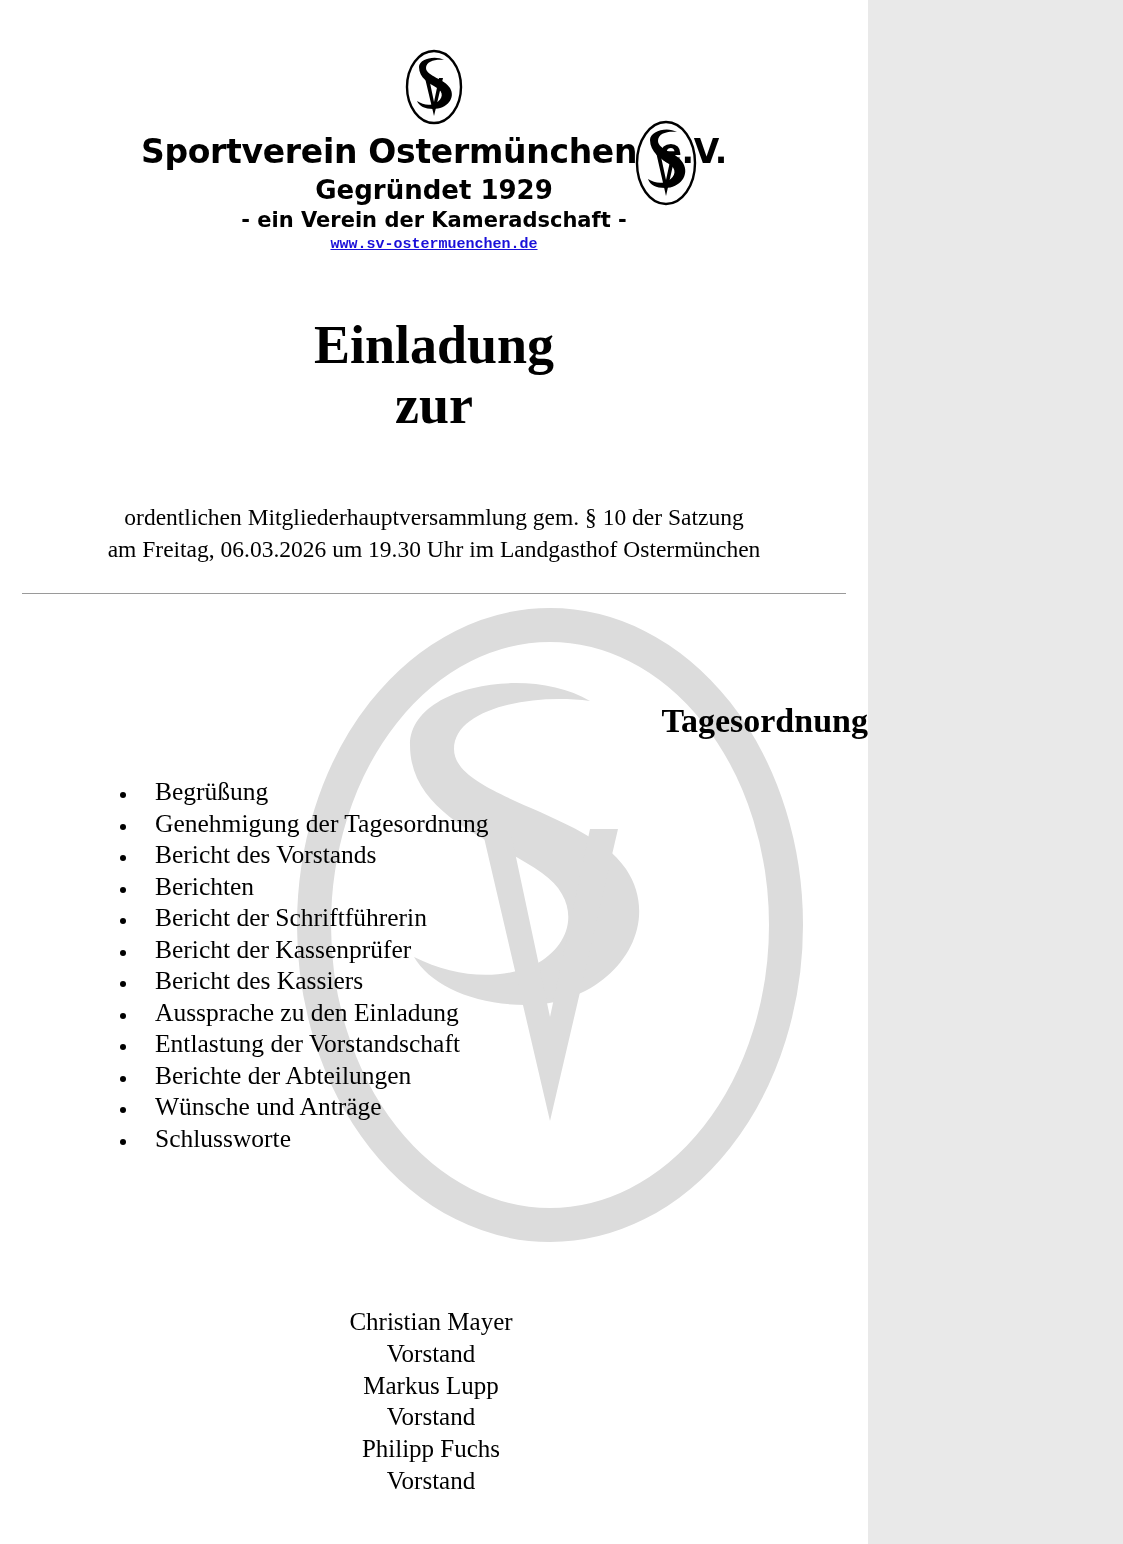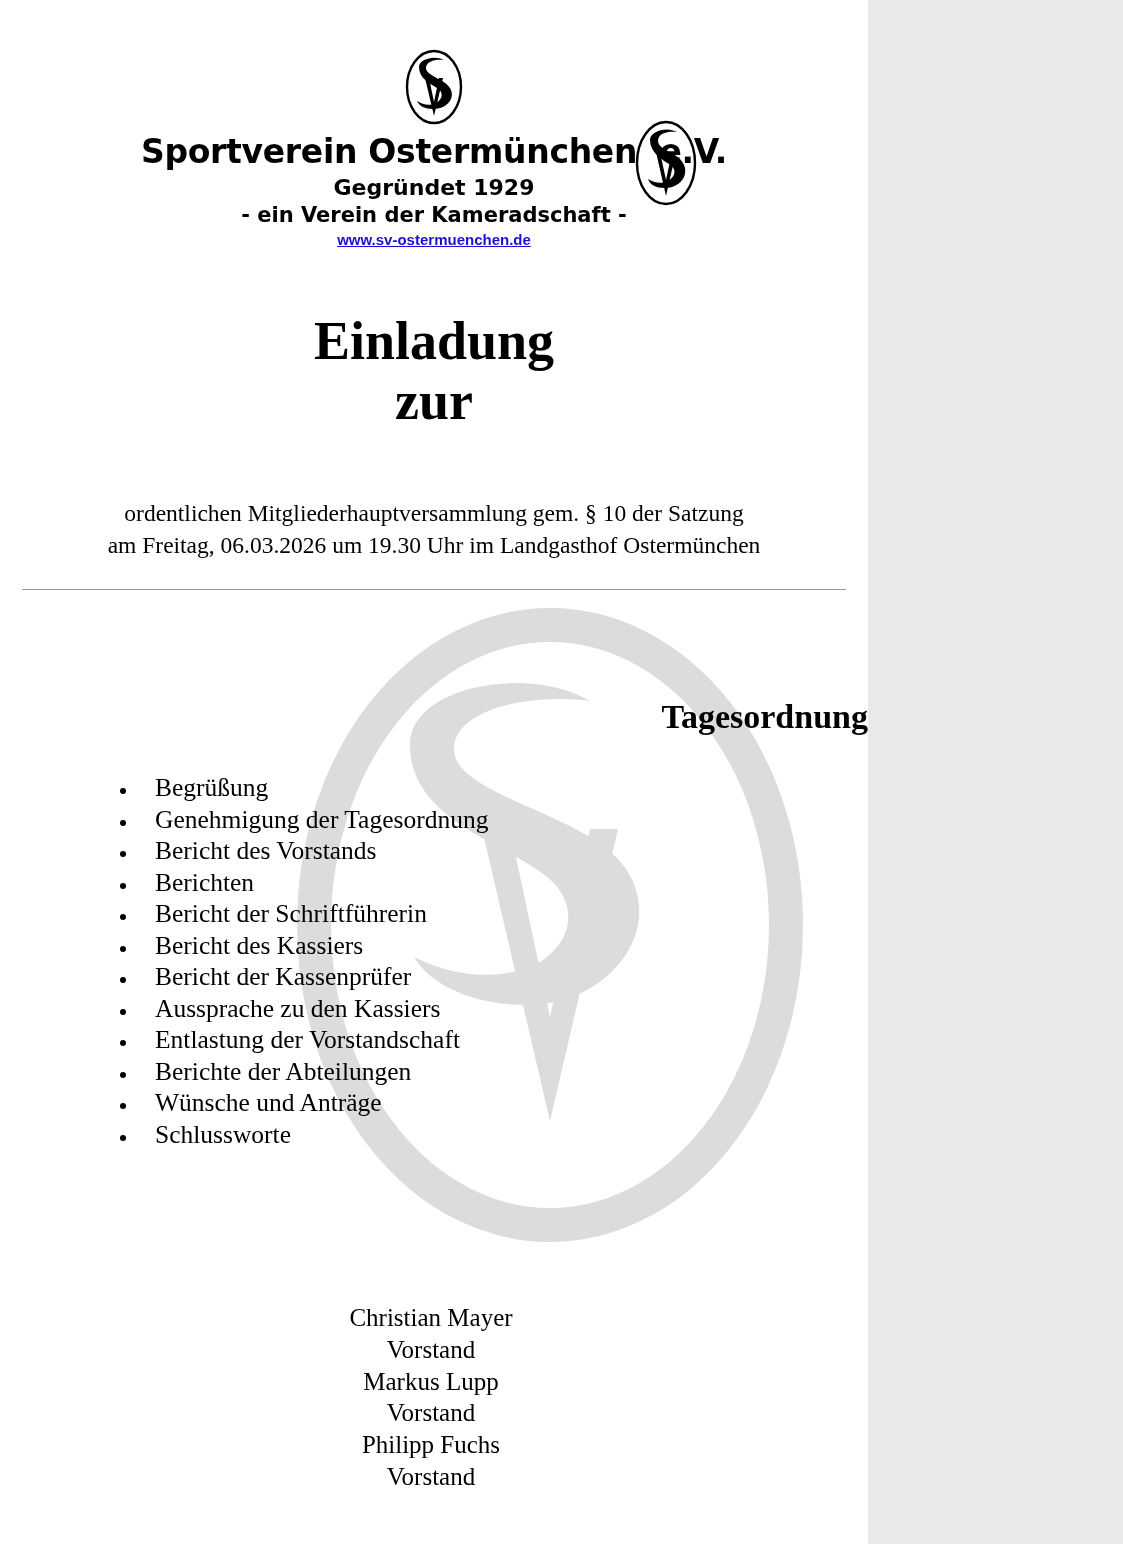--- a/index.html
+++ b/index.html
@@ -61,31 +61,31 @@
     font-family: "DejaVu Sans", sans-serif;
     font-weight: bold;
     font-size: 33px;
     letter-spacing: -0.3px;
     margin-top: 6px;
     white-space: pre;
   }
   .founded {
     font-family: "DejaVu Sans", sans-serif;
     font-weight: bold;
-    font-size: 22px;
+    font-size: 26px;
     margin-top: 4px;
   }
   .motto {
     font-family: "DejaVu Sans", sans-serif;
     font-weight: bold;
     font-size: 21px;
     margin-top: 3px;
   }
   .website {
-    font-family: Liberation Sans, sans-serif;
+    font-family: Liberation Mono, monospace;
     font-weight: bold;
     font-size: 15px;
     color: #1a10d9;
     text-decoration: underline;
     margin-top: 4px;
     display: inline-block;
   }
   .logo-right {
     position: absolute;
     right: 168px;
@@ -232,23 +232,23 @@
 
   <hr class="rule">
 
   <div class="agenda-title">Tagesordnung</div>
   <ul class="agenda-list">
     <li>Begrüßung</li>
     <li>Genehmigung der Tagesordnung</li>
     <li>Bericht des Vorstands</li>
     <li>Berichten</li>
     <li>Bericht der Schriftführerin</li>
+    <li>Bericht der Kassenprüfer</li>
     <li>Bericht des Kassiers</li>
-    <li>Bericht der Kassenprüfer</li>
-    <li>Aussprache zu den Kassiers</li>
+    <li>Aussprache zu den Einladung</li>
     <li>Entlastung der Vorstandschaft</li>
     <li>Berichte der Abteilungen</li>
     <li>Wünsche und Anträge</li>
     <li>Schlussworte</li>
   </ul>
 
   <div class="signatures">
     <div class="sig">
       <span>Christian Mayer</span>
       <span class="role">Vorstand</span>

